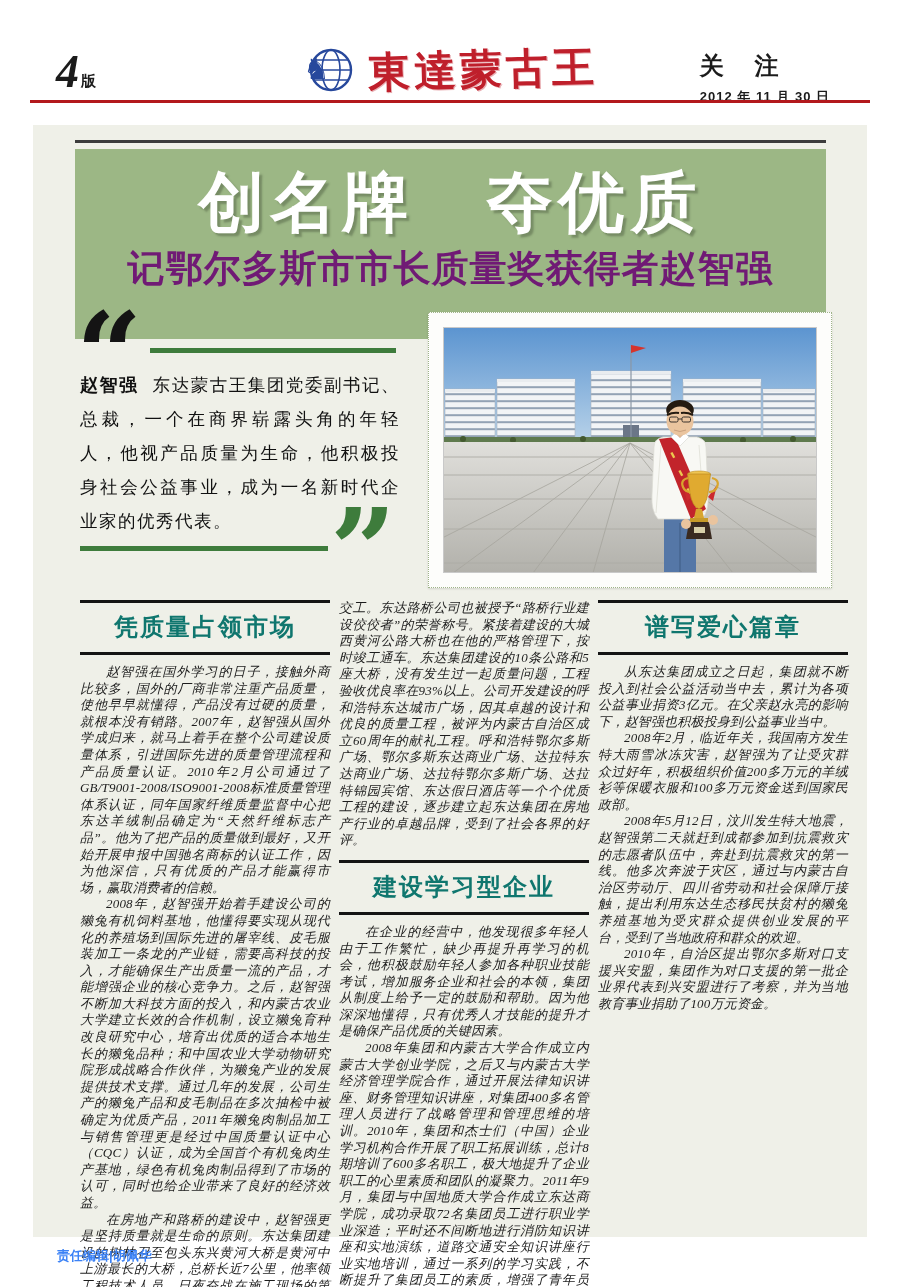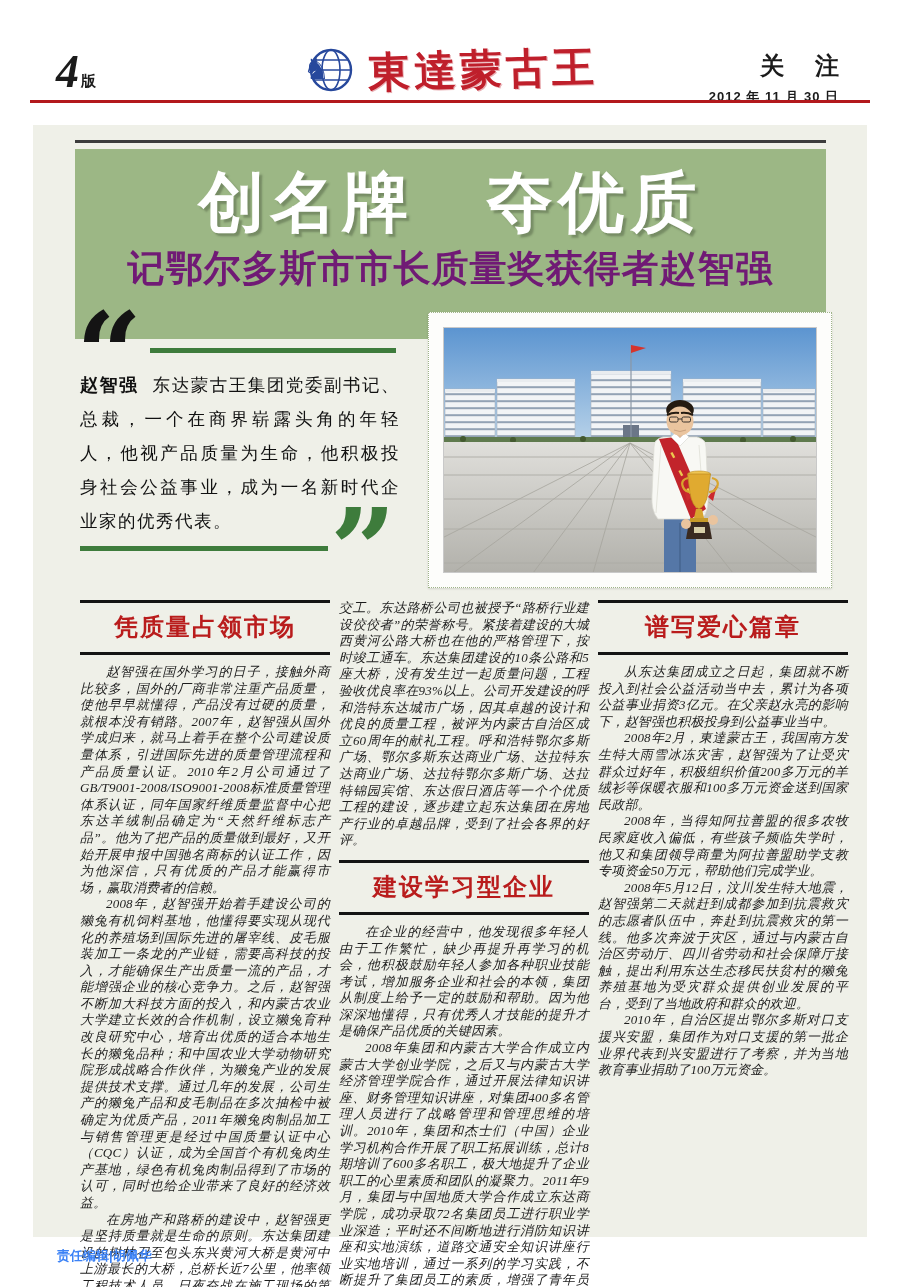--- a/index.html
+++ b/index.html
@@ -6,21 +6,21 @@
   .page{position:relative;width:899px;height:1287px;background:#ffffff;overflow:hidden;
         font-family:"Liberation Serif","DejaVu Serif",serif;color:#1b1b1b;}
 
   
   .edition{position:absolute;left:56px;top:50px;display:flex;align-items:flex-end;}
   .ed-num{font-family:"Liberation Serif",serif;font-style:italic;font-size:46px;line-height:44px;font-weight:bold;}
   .ed-suffix{font-size:15px;font-weight:bold;margin-left:2px;margin-bottom:3px;font-family:"Liberation Sans",sans-serif;}
   .masthead{position:absolute;left:50%;top:42px;transform:translateX(-50%);display:flex;align-items:center;gap:12px;}
   .masthead-title{font-family:"Liberation Serif",serif;font-weight:bold;font-size:42px;color:#bf1f2b;
                   letter-spacing:4px;transform:rotate(-1.5deg);text-shadow:1px 1px 0 rgba(191,31,43,.35);}
-  .section-block{position:absolute;right:60px;top:50px;display:flex;flex-direction:column;align-items:flex-end;}
+  .section-block{position:absolute;right:69px;top:50px;display:flex;flex-direction:column;align-items:flex-start;}
   .section-title{font-family:"Liberation Sans","DejaVu Sans",sans-serif;font-weight:bold;font-size:24px;letter-spacing:12px;margin-right:-12px;}
   .date-line{font-family:"Liberation Sans",sans-serif;font-weight:bold;font-size:13px;margin-top:6px;letter-spacing:1px;}
   .red-rule{position:absolute;left:30px;top:100px;width:840px;height:3px;background:#b3181d;}
 
   
   .panel{position:absolute;left:33px;top:125px;width:834px;height:1112px;background:#eff0e8;}
 
   .banner-topline{position:absolute;left:75px;top:140px;width:751px;height:3px;background:#3c3c3c;}
   .banner{position:absolute;left:75px;top:149px;width:751px;height:190px;background:#9cb785;text-align:center;overflow:hidden;}
   .banner-title{margin:10px 0 0;font-family:"Liberation Sans","DejaVu Sans",sans-serif;font-weight:900;font-size:66px;
@@ -41,21 +41,21 @@
   
   .photo-frame{position:absolute;left:428px;top:312px;width:404px;height:276px;background:#fdfdfb;
                border:1px dotted #9fb489;box-sizing:border-box;padding:14px;box-shadow:0 1px 2px rgba(0,0,0,.12);}
   .photo-frame svg{display:block;}
 
   
   .cols{position:absolute;left:80px;top:600px;width:768px;height:640px;display:flex;gap:9px;}
   .col{width:250px;}
   .sec-heading{border-top:3px solid #141414;border-bottom:3px solid #141414;padding:8px 0 9px;margin:0 0 9px;
                text-align:center;font-family:"Liberation Sans","DejaVu Sans",sans-serif;font-weight:bold;
-               font-size:24px;letter-spacing:2px;color:#b91c1c;}
+               font-size:24px;letter-spacing:2px;color:#0f766e;}
   .sec-heading.mt{margin-top:11px;}
   .col p{margin:0;font-size:13px;line-height:16.6px;text-align:justify;text-indent:2em;letter-spacing:.2px;color:#1c1c1c;font-style:italic;}
   .col p.noindent{text-indent:0;}
   .col p b{font-weight:bold;}
 
   
   .footer-credit{position:absolute;left:57px;top:1247px;font-family:"Liberation Sans",sans-serif;
                  font-weight:bold;font-size:13px;color:#3b82f6;}
 </style>
 </head>
@@ -214,22 +214,21 @@
     </div>
     <div class="col">
       <p class="noindent">交工。东达路桥公司也被授予“路桥行业建设佼佼者”的荣誉称号。紧接着建设的大城西黄河公路大桥也在他的严格管理下，按时竣工通车。东达集团建设的10条公路和5座大桥，没有发生过一起质量问题，工程验收优良率在93%以上。公司开发建设的呼和浩特东达城市广场，因其卓越的设计和优良的质量工程，被评为内蒙古自治区成立60周年的献礼工程。呼和浩特鄂尔多斯广场、鄂尔多斯东达商业广场、达拉特东达商业广场、达拉特鄂尔多斯广场、达拉特锦园宾馆、东达假日酒店等一个个优质工程的建设，逐步建立起东达集团在房地产行业的卓越品牌，受到了社会各界的好评。</p>
       <h3 class="sec-heading mt">建设学习型企业</h3>
       <p>在企业的经营中，他发现很多年轻人由于工作繁忙，缺少再提升再学习的机会，他积极鼓励年轻人参加各种职业技能考试，增加服务企业和社会的本领，集团从制度上给予一定的鼓励和帮助。因为他深深地懂得，只有优秀人才技能的提升才是确保产品优质的关键因素。</p>
       <p>2008年集团和内蒙古大学合作成立内蒙古大学创业学院，之后又与内蒙古大学经济管理学院合作，通过开展法律知识讲座、财务管理知识讲座，对集团400多名管理人员进行了战略管理和管理思维的培训。2010年，集团和杰士们（中国）企业学习机构合作开展了职工拓展训练，总计8期培训了600多名职工，极大地提升了企业职工的心里素质和团队的凝聚力。2011年9月，集团与中国地质大学合作成立东达商学院，成功录取72名集团员工进行职业学业深造；平时还不间断地进行消防知识讲座和实地演练，道路交通安全知识讲座行业实地培训，通过一系列的学习实践，不断提升了集团员工的素质，增强了青年员工创先争优的技能和质量管理水平，增强了爱岗敬业、服务企业、奉献社会的本领。</p>
     </div>
     <div class="col">
       <h3 class="sec-heading">谱写爱心篇章</h3>
       <p>从东达集团成立之日起，集团就不断投入到社会公益活动当中去，累计为各项公益事业捐资3亿元。在父亲赵永亮的影响下，赵智强也积极投身到公益事业当中。</p>
-      <p>2008年2月，東達蒙古王，我国南方发生特大雨雪冰冻灾害，赵智强为了让受灾群众过好年，积极组织价值200多万元的羊绒衫等保暖衣服和100多万元资金送到国家民政部。</p>
-      <p>2008年，当得知阿拉善盟的很多农牧民家庭收入偏低，有些孩子频临失学时，他又和集团领导商量为阿拉善盟助学支教专项资金50万元，帮助他们完成学业。</p>
+      <p>2008年2月，临近年关，我国南方发生特大雨雪冰冻灾害，赵智强为了让受灾群众过好年，积极组织价值200多万元的羊绒衫等保暖衣服和100多万元资金送到国家民政部。</p>
       <p>2008年5月12日，汶川发生特大地震，赵智强第二天就赶到成都参加到抗震救灾的志愿者队伍中，奔赴到抗震救灾的第一线。他多次奔波于灾区，通过与内蒙古自治区劳动厅、四川省劳动和社会保障厅接触，提出利用东达生态移民扶贫村的獭兔养殖基地为受灾群众提供创业发展的平台，受到了当地政府和群众的欢迎。</p>
       <p>2010年，自治区提出鄂尔多斯对口支援兴安盟，集团作为对口支援的第一批企业界代表到兴安盟进行了考察，并为当地教育事业捐助了100万元资金。</p>
     </div>
   </div>
 
   <div class="footer-credit">责任编辑|胡佩华</div>
 
 </div>
 
 </body></html>

